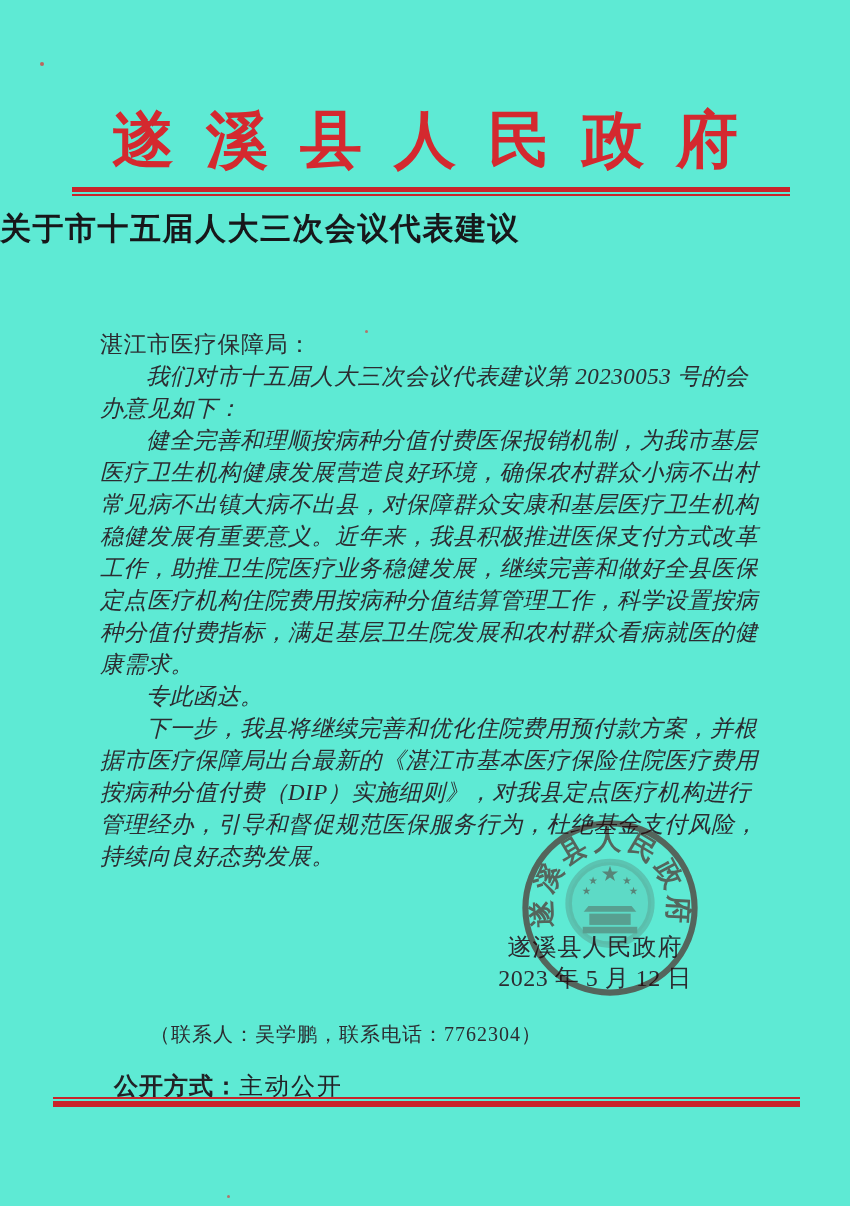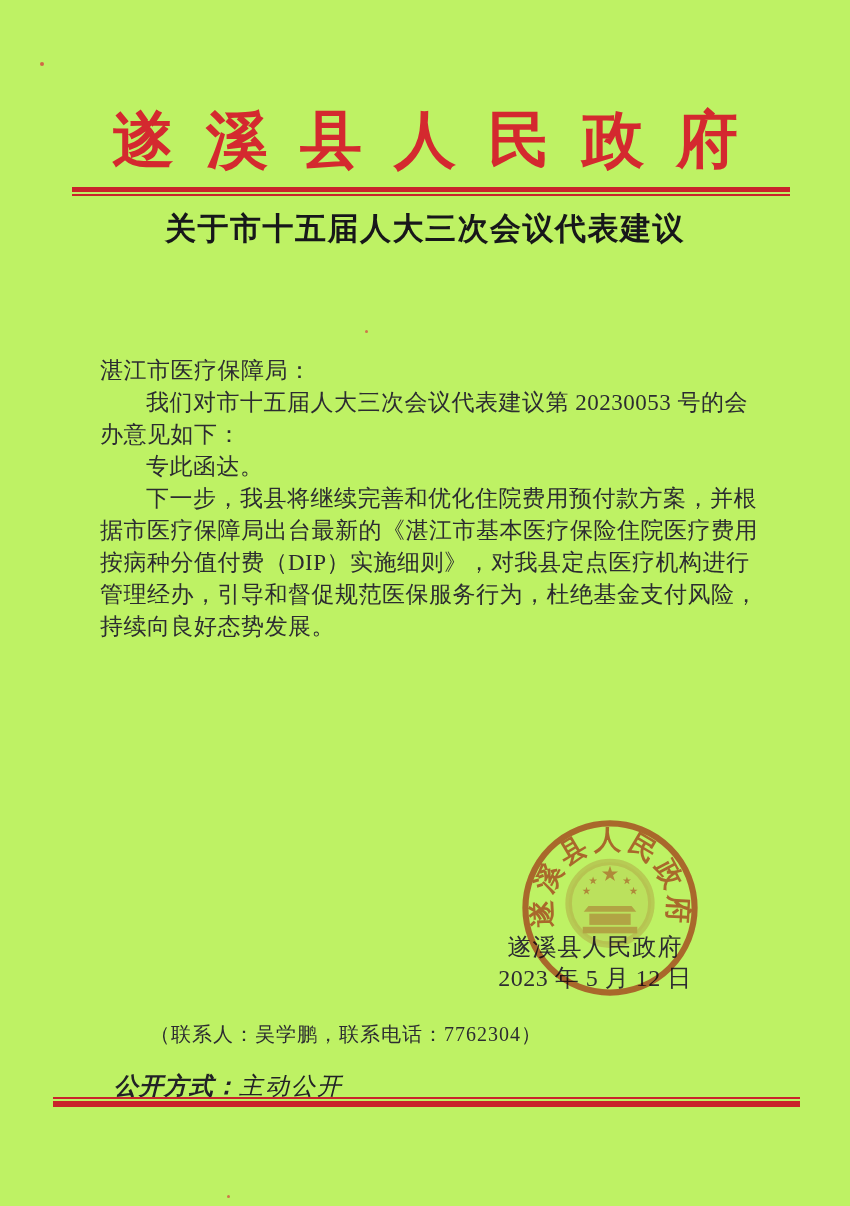--- a/index.html
+++ b/index.html
@@ -5,21 +5,21 @@
   html, body { margin: 0; padding: 0; }
   body {
     width: 850px; height: 1206px;
     background: #f2f2f0;
     font-family: "Liberation Serif", "DejaVu Serif", serif;
     overflow: hidden;
   }
   .page {
     position: relative;
     width: 850px; height: 1206px;
-    background: #bef264;
+    background: #5eead4;
     overflow: hidden;
   }
   
   .letterhead {
     position: absolute; top: 98px; left: 0; right: 0;
     text-align: center;
     font-size: 62px; font-weight: bold;
     letter-spacing: 32px; padding-left: 32px;
     color: #d4292f;
     font-family: "Liberation Serif", "DejaVu Serif", serif;
@@ -27,36 +27,35 @@
   }
   .header-rule {
     position: absolute; top: 187px; left: 72px; width: 718px;
     height: 2px;
     border-top: 5px solid #c9242b;
     border-bottom: 2px solid #c9242b;
   }
   
   .doc-title {
     position: absolute; top: 207px; left: 0; right: 0;
-    text-align: center;
+    text-align: left;
     font-size: 31px; font-weight: bold;
     letter-spacing: 1.5px;
     line-height: 44px;
     color: #17171a;
   }
   
   .body-text {
     position: absolute; top: 329px; left: 100px; width: 690px;
     font-size: 23px; line-height: 32px; letter-spacing: 0.5px;
     color: #2c2c31;
     text-align: left;
-    margin-top: 26px;
   }
   .body-text p { margin: 0; white-space: pre-line; }
-  .body-text p.indent { text-indent: 46px; }
+  .body-text p.indent { text-indent: 46px; font-style: italic; }
   
   .sign-name {
     position: absolute; top: 931px; left: 465px; width: 260px;
     text-align: center; font-size: 24px; letter-spacing: 1px;
     color: #2c2c31; z-index: 1;
   }
   .sign-date {
     position: absolute; top: 962px; left: 465px; width: 260px;
     text-align: center; font-size: 24px; letter-spacing: 0.5px;
     color: #2c2c31; z-index: 1;
@@ -68,21 +67,21 @@
     opacity: 0.82; mix-blend-mode: multiply;
     z-index: 2;
   }
   
   .contact {
     position: absolute; top: 1021px; left: 150px;
     font-size: 20px; letter-spacing: 1px; color: #2c2c31;
   }
   .footer-line {
     position: absolute; top: 1070px; left: 114px;
-    font-size: 24px; color: #222226; font-style: italic;
+    font-size: 24px; color: #222226;
   }
   .footer-line .label {
     font-family: "Liberation Sans", "DejaVu Sans", sans-serif;
     font-weight: bold; letter-spacing: 1px;
   }
   .footer-line .value { letter-spacing: 2px; }
   .footer-rule {
     position: absolute; top: 1097px; left: 53px; width: 747px;
     height: 2px;
     border-top: 2px solid #c9242b;
@@ -103,20 +102,28 @@
   <div class="header-rule"></div>
 
   <div class="doc-title">
     <div>关于市十五届人大三次会议代表建议</div>
   </div>
 
   <div class="body-text">
     <p>湛江市医疗保障局：</p>
     <p class="indent">我们对市十五届人大三次会议代表建议第 20230053 号的会
 办意见如下：</p>
+    <p class="indent">健全完善和理顺按病种分值付费医保报销机制，为我市基层
+医疗卫生机构健康发展营造良好环境，确保农村群众小病不出村
+常见病不出镇大病不出县，对保障群众安康和基层医疗卫生机构
+稳健发展有重要意义。近年来，我县积极推进医保支付方式改革
+工作，助推卫生院医疗业务稳健发展，继续完善和做好全县医保
+定点医疗机构住院费用按病种分值结算管理工作，科学设置按病
+种分值付费指标，满足基层卫生院发展和农村群众看病就医的健
+康需求。</p>
     <p class="indent">专此函达。</p>
     <p class="indent">下一步，我县将继续完善和优化住院费用预付款方案，并根
 据市医疗保障局出台最新的《湛江市基本医疗保险住院医疗费用
 按病种分值付费（DIP）实施细则》，对我县定点医疗机构进行
 管理经办，引导和督促规范医保服务行为，杜绝基金支付风险，
 持续向良好态势发展。</p>
   </div>
 
   <div class="sign-name">遂溪县人民政府</div>
   <div class="sign-date">2023 年 5 月 12 日</div>

